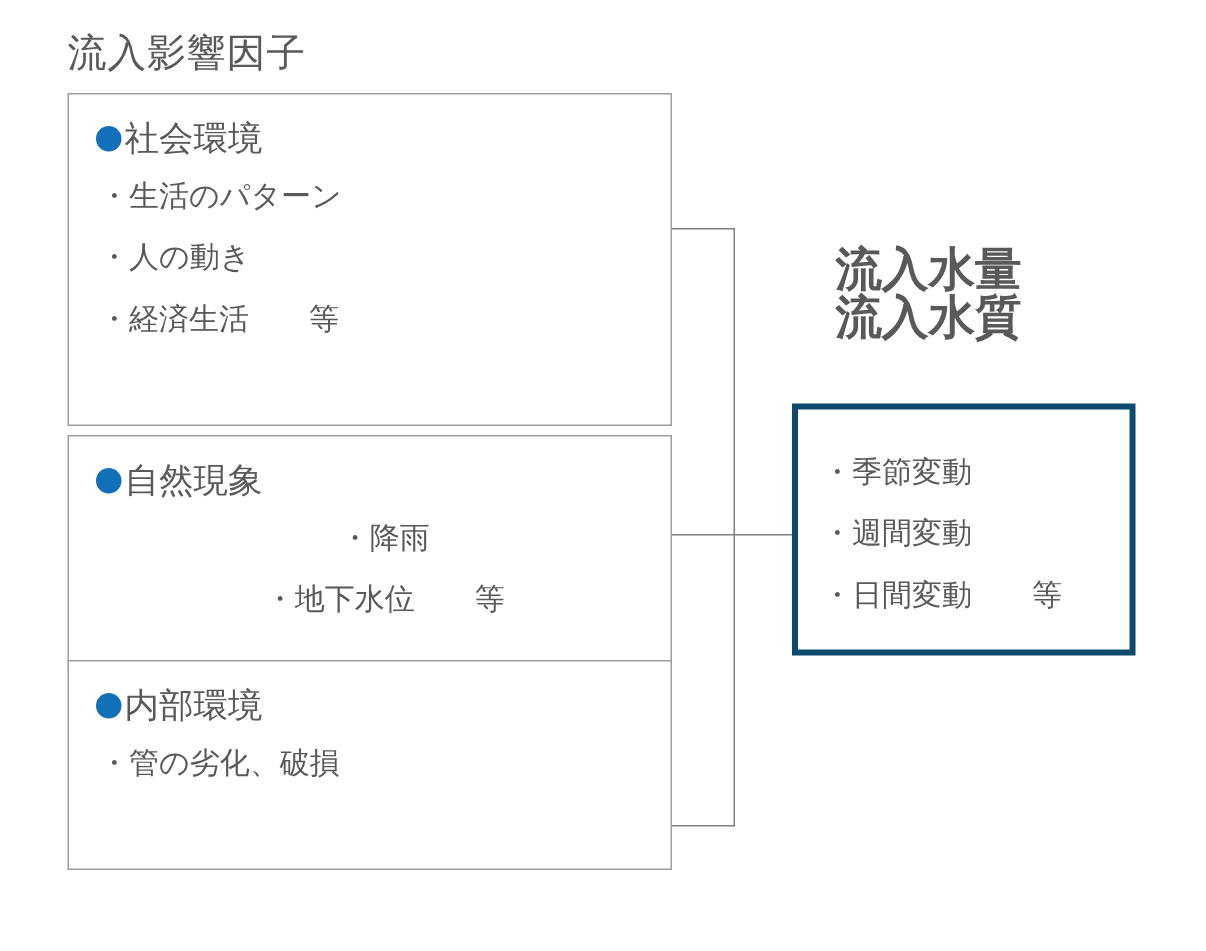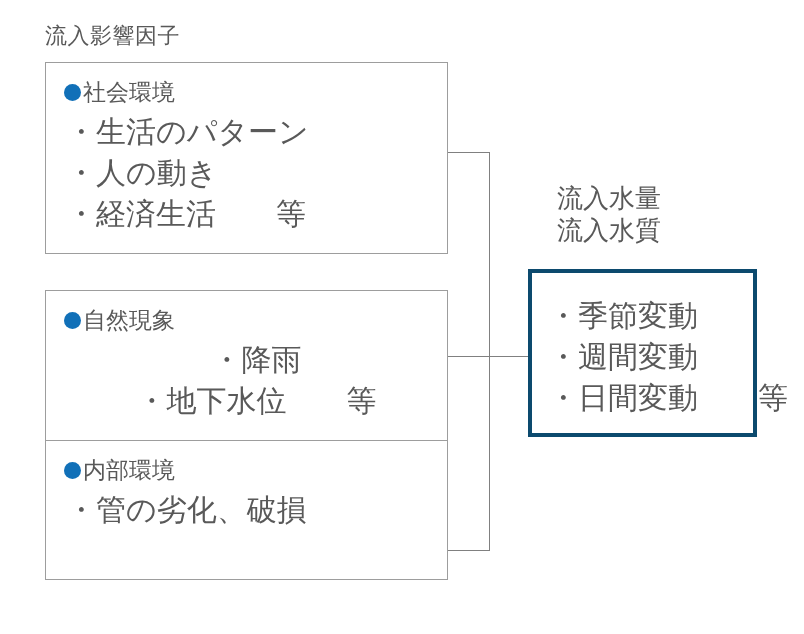--- a/index.html
+++ b/index.html
@@ -19,38 +19,38 @@
     position: absolute;
     left: 0; top: 0;
     width: 804px;
     height: 634px;
   }
   
   .section-title {
     position: absolute;
     left: 45px;
     top: 20px;
-    font-size: 22px;
+    font-size: 26px;
     line-height: 32px;
     color: #595959;
     letter-spacing: 0.5px;
     white-space: nowrap;
     font-family: Liberation Serif, serif;
   }
   
   .factor-box {
     position: absolute;
     left: 45px;
     width: 403px;
     box-sizing: border-box;
     border: 1px solid #9d9d9d;
     background: #ffffff;
     padding: 14px 0 14px 0;
   }
-  #factor-box-0 { top: 62px;  height: 192px; }
+  #factor-box-0 { top: 62px;  height: 222px; }
   #factor-box-1 { top: 290px; height: 157px; text-align: center; }
   #factor-box-2 { top: 440px; height: 140px; }
 
   .box-heading {
     display: flex;
     align-items: center;
     font-size: 23px;
     line-height: 30px;
     color: #595959;
     padding-left: 18px;
@@ -60,21 +60,21 @@
   .dot-bullet {
     display: inline-block;
     width: 17px;
     height: 17px;
     border-radius: 50%;
     background: #1170B8;
     margin-right: 2px;
     flex: 0 0 auto;
   }
   .box-item {
-    font-size: 30px;
+    font-size: 20px;
     line-height: 41px;
     color: #595959;
     padding-left: 20px;
     white-space: pre;
   }
 
   
   #result-box {
     position: absolute;
     left: 528px;
@@ -88,25 +88,26 @@
   }
   #result-box .box-item {
     padding-left: 16px;
     line-height: 41px;
   }
 
   
   .result-caption {
     position: absolute;
     left: 557px;
-    top: 182px;
-    font-size: 26px;
+    top: 164px;
+    font-size: 31px;
     line-height: 32px;
     color: #595959;
     white-space: nowrap;
+    font-weight: bold;
   }
 
   
   .blue-note {
     position: absolute;
     left: 528px;
     top: 521px;
     font-size: 23px;
     line-height: 40px;
     color: #1170B8;

